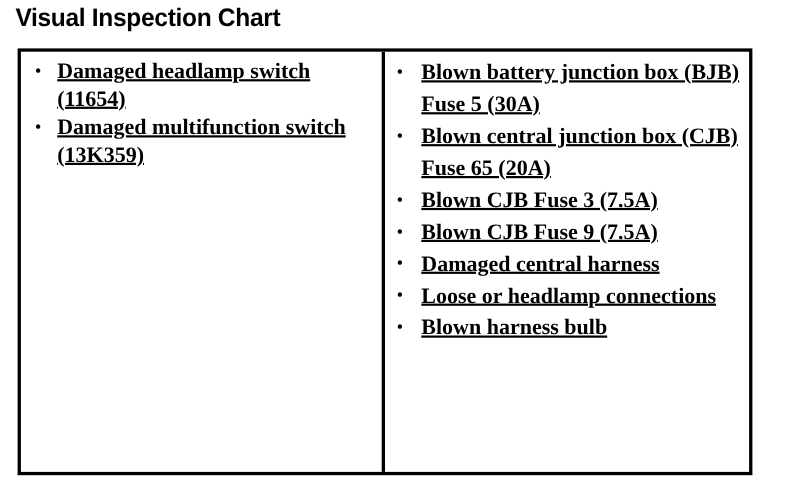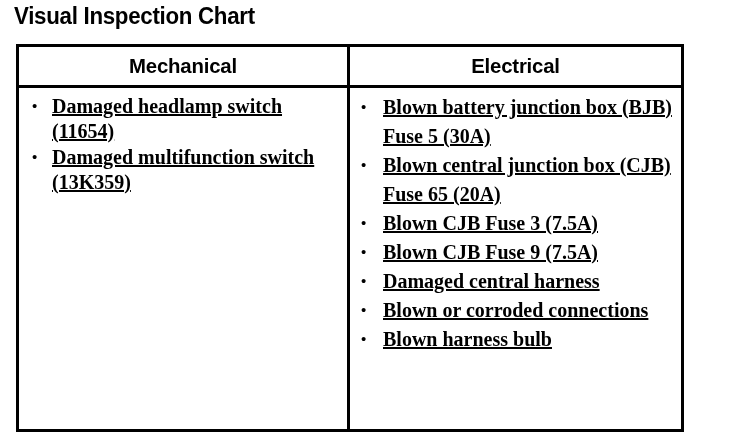--- a/index.html
+++ b/index.html
@@ -128,28 +128,20 @@
     text-decoration: underline;
   }
 </style>
 </head>
 <body>
 
 <div class="doc-title">Visual Inspection Chart</div>
 
 <div class="chart-table">
 
-  <div class="header-row">
-    <div class="col-mech">
-      <div class="col-head">Mechanical</div>
-    </div>
-    <div class="col-elec">
-      <div class="col-head">Electrical</div>
-    </div>
-  </div>
 
   <div class="body-row">
 
     <div class="col-mech">
       <ul class="item-list mech-list">
         <li class="item">
           <span class="bullet">•</span>
           <span class="txt">Damaged headlamp switch (11654)</span>
         </li>
         <li class="item">
@@ -176,21 +168,21 @@
         <li class="item">
           <span class="bullet">•</span>
           <span class="txt">Blown CJB Fuse 9 (7.5A)</span>
         </li>
         <li class="item">
           <span class="bullet">•</span>
           <span class="txt">Damaged central harness</span>
         </li>
         <li class="item">
           <span class="bullet">•</span>
-          <span class="txt">Blown or corroded connections</span>
+          <span class="txt">Loose or headlamp connections</span>
         </li>
         <li class="item">
           <span class="bullet">•</span>
           <span class="txt">Blown harness bulb</span>
         </li>
       </ul>
     </div>
 
   </div>
 </div>

